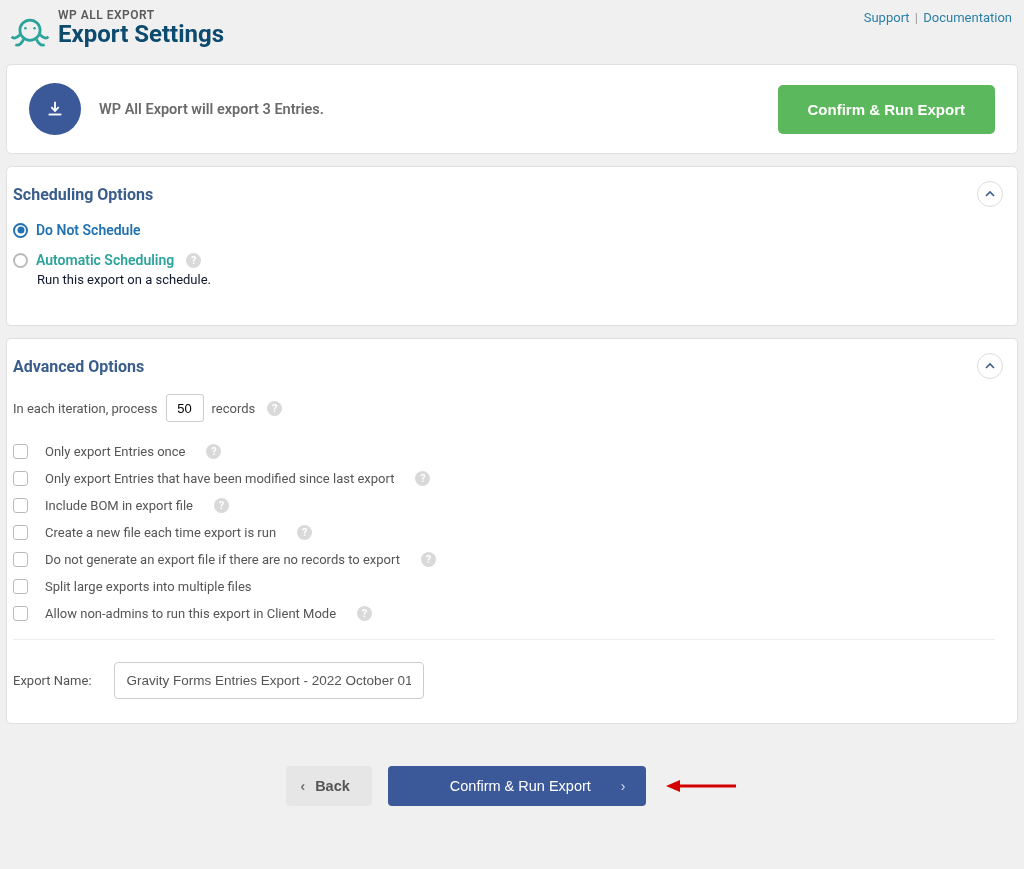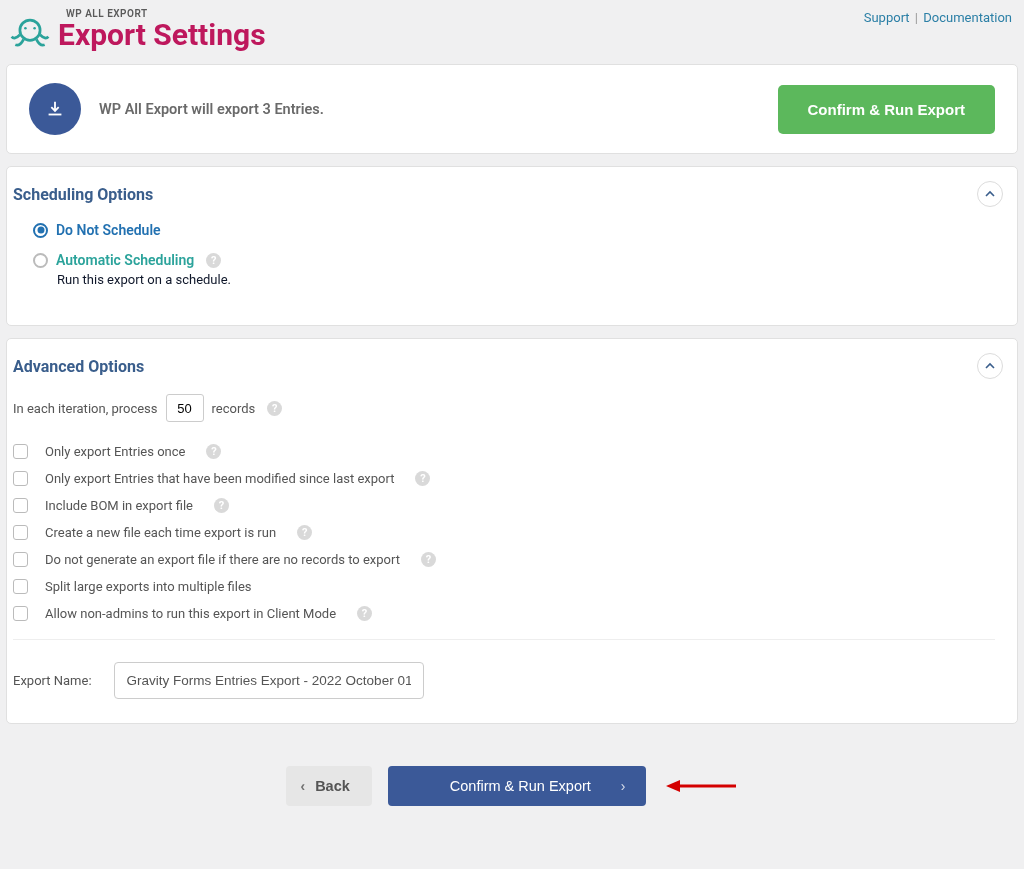--- a/index.html
+++ b/index.html
@@ -13,24 +13,24 @@
   .page { padding: 0; }
   .header-bar {
     display: flex;
     justify-content: space-between;
     align-items: flex-start;
     padding: 8px 12px 10px 8px;
   }
   .header-left { display: flex; align-items: flex-start; gap: 6px; }
   .logo-icon { width: 44px; height: 44px; flex-shrink: 0; color: #2ba39b; margin-top: 2px; }
   .header-titles .subtitle {
-    font-size: 10px; font-weight: 600; letter-spacing: 0.5px; color: #5a5a5a; margin-left: 8px;
+    font-size: 12px; font-weight: 600; letter-spacing: 0.5px; color: #5a5a5a;
   }
   .header-titles .title {
-    font-size: 30px; font-weight: 700; color: #be185d; line-height: 1.05;
+    font-size: 24px; font-weight: 700; color: #0c4a6e; line-height: 1.05;
   }
   .header-links { color: #aaa; font-size: 13px; margin-top: 2px; }
   .header-links a { color: #2b7fa6; text-decoration: none; cursor: pointer; }
   .separator { color: #999; margin: 0 2px; }
   .card {
     background: #fff; border: 1px solid #e0e0e0; border-radius: 5px;
     margin: 0 6px 12px 6px;
   }
   .run-card {
     display: flex; justify-content: space-between; align-items: center;
@@ -52,21 +52,21 @@
   .section-title {
     font-size: 16px; font-weight: 700; color: #3a5e8c; margin-bottom: 18px;
   }
   .collapse-btn {
     position: absolute; right: 14px; top: 14px;
     width: 26px; height: 26px; border: 1px solid #dcdcdc; border-radius: 50%;
     display: flex; align-items: center; justify-content: center;
     cursor: pointer; color: #3a5e8c; font-size: 12px;
   }
   .radio-row { display: flex; align-items: center; gap: 8px; margin-bottom: 4px; }
-  .radio-group { margin-bottom: 14px; margin-left: 20px; }
+  .radio-group { margin-bottom: 14px; margin-left: 0; }
   input[type="radio"] {
     appearance: none; width: 15px; height: 15px; border: 2px solid #bbb;
     border-radius: 50%; position: relative; cursor: pointer;
   }
   input[type="radio"]:checked {
     border-color: #2271b1;
   }
   input[type="radio"]:checked::after {
     content: ""; width: 7px; height: 7px; background: #2271b1; border-radius: 50%;
     position: absolute; top: 50%; left: 50%; transform: translate(-50%, -50%);

